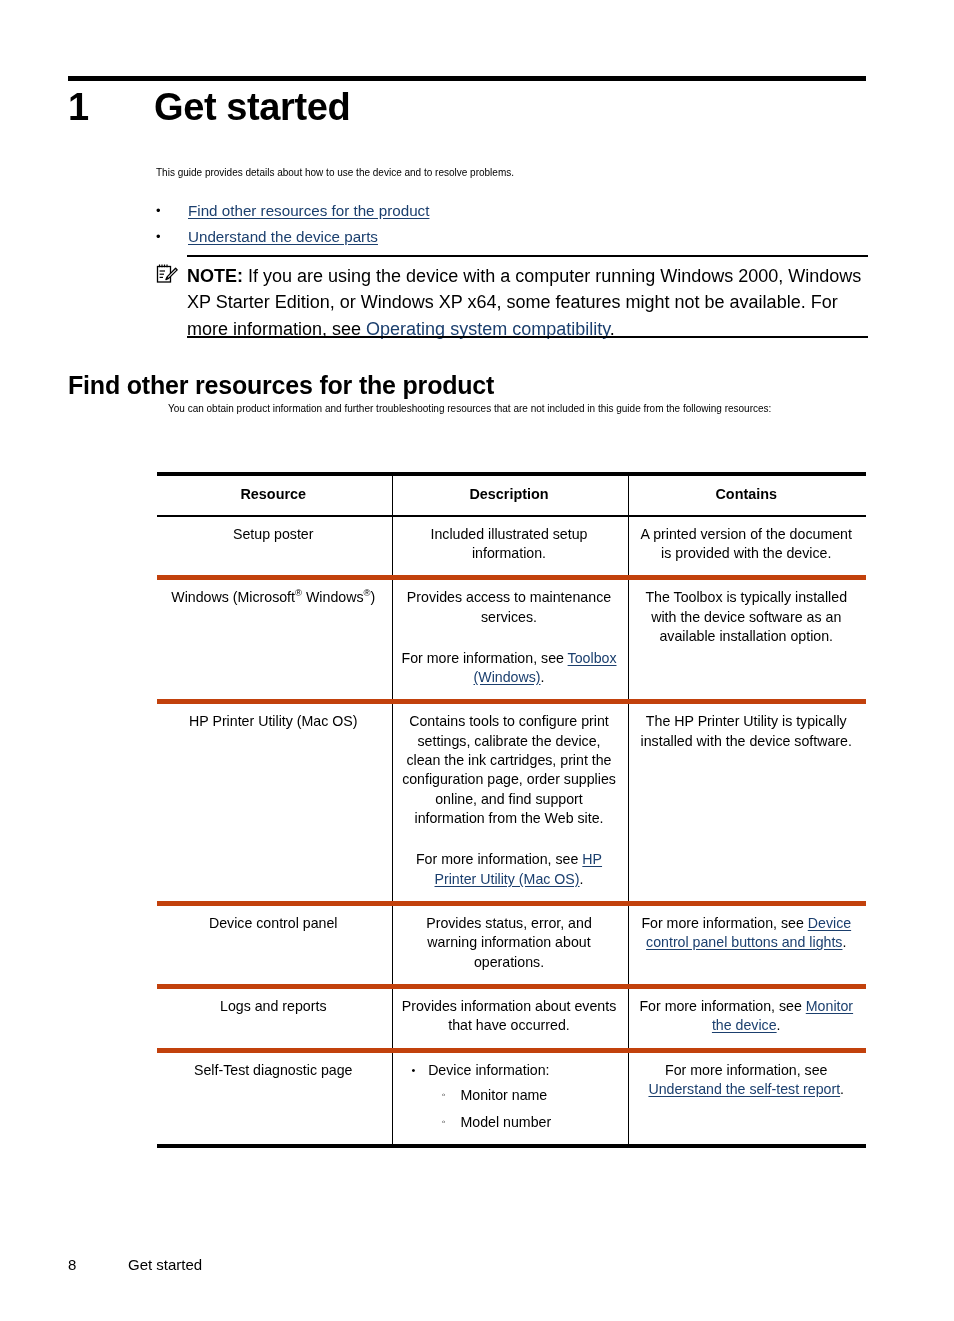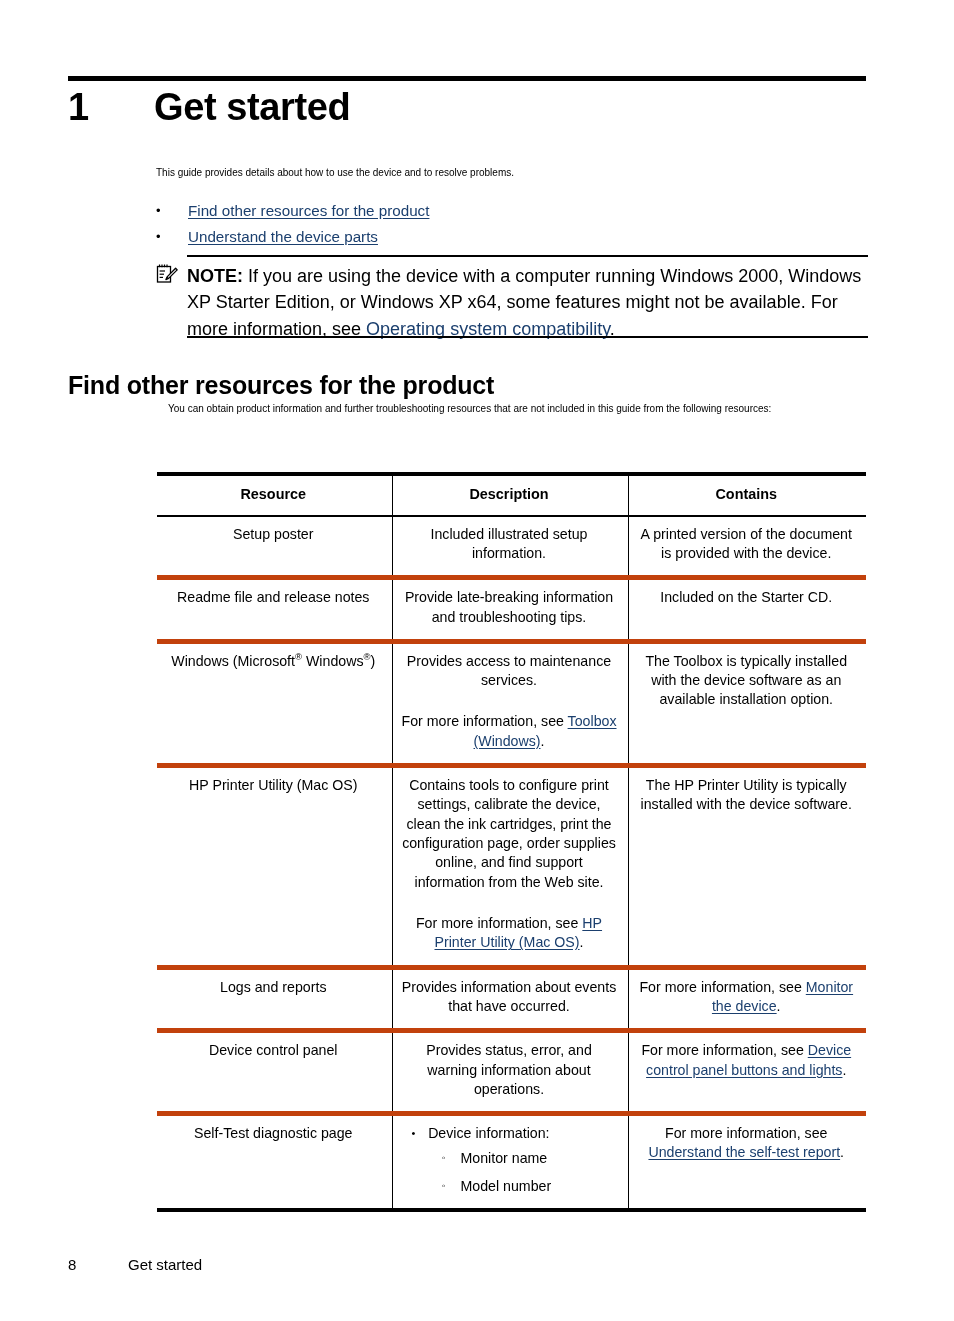--- a/index.html
+++ b/index.html
@@ -289,29 +289,20 @@
       <tr>
         <td>Setup poster</td>
         <td>
           <p class="cell-p">Included illustrated setup information.</p>
         </td>
         <td>
           <p class="cell-p">A printed version of the document is provided with the device.</p>
         </td>
       </tr>
 
-      <tr>
-        <td>Readme file and release notes</td>
-        <td>
-          <p class="cell-p">Provide late-breaking information and troubleshooting tips.</p>
-        </td>
-        <td>
-          <p class="cell-p">Included on the Starter CD.</p>
-        </td>
-      </tr>
 
       <tr>
         <td>
           <span>Windows (Microsoft</span><sup>®</sup><span> Windows</span><sup>®</sup><span>)</span>
         </td>
         <td>
           <p class="cell-p">Provides access to maintenance services.</p>
           <p class="cell-p"><span>For more information, see </span><a class="xref" href="#">Toolbox (Windows)</a><span>.</span></p>
         </td>
         <td>
@@ -324,36 +315,36 @@
         <td>
           <p class="cell-p">Contains tools to configure print settings, calibrate the device, clean the ink cartridges, print the configuration page, order supplies online, and find support information from the Web site.</p>
           <p class="cell-p"><span>For more information, see </span><a class="xref" href="#">HP Printer Utility (Mac OS)</a><span>.</span></p>
         </td>
         <td>
           <p class="cell-p">The HP Printer Utility is typically installed with the device software.</p>
         </td>
       </tr>
 
       <tr>
+        <td>Device control panel</td>
+        <td>
+          <p class="cell-p">Provides status, error, and warning information about operations.</p>
+        </td>
+        <td>
+          <p class="cell-p"><span>For more information, see </span><a class="xref" href="#">Device control panel buttons and lights</a><span>.</span></p>
+        </td>
+      </tr>
+
+      <tr>
         <td>Logs and reports</td>
         <td>
           <p class="cell-p">Provides information about events that have occurred.</p>
         </td>
         <td>
           <p class="cell-p"><span>For more information, see </span><a class="xref" href="#">Monitor the device</a><span>.</span></p>
-        </td>
-      </tr>
-
-      <tr>
-        <td>Device control panel</td>
-        <td>
-          <p class="cell-p">Provides status, error, and warning information about operations.</p>
-        </td>
-        <td>
-          <p class="cell-p"><span>For more information, see </span><a class="xref" href="#">Device control panel buttons and lights</a><span>.</span></p>
         </td>
       </tr>
 
       <tr>
         <td>Self-Test diagnostic page</td>
         <td>
           <ul class="blist">
             <li class="blist-item">
               <span class="bl-mark">•</span>
               <div>

